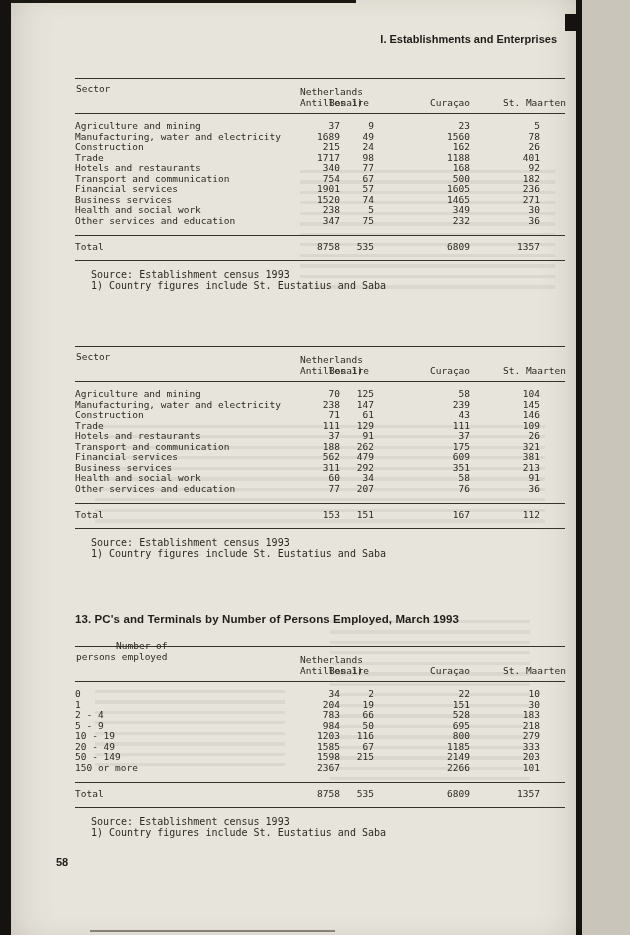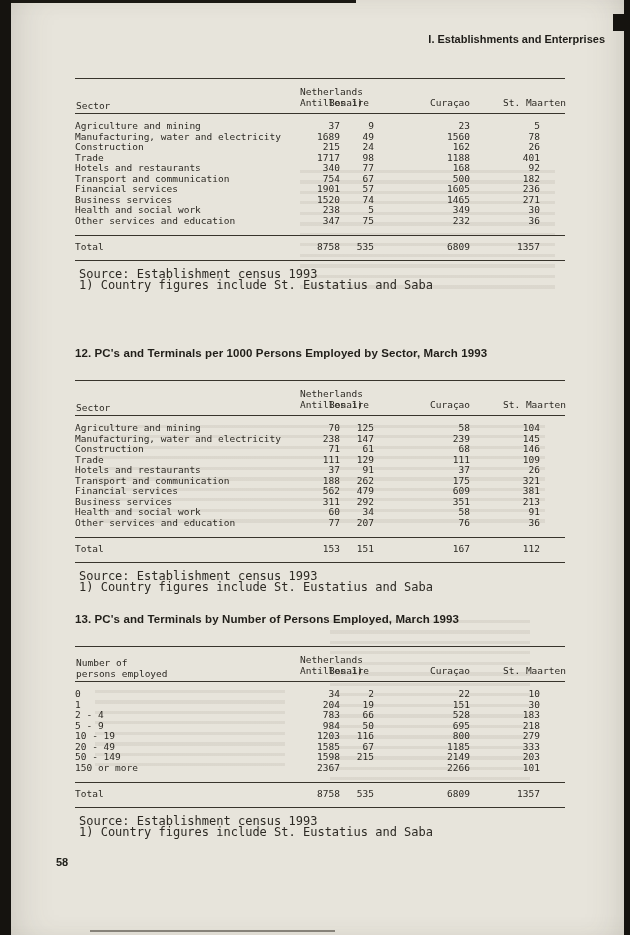--- a/index.html
+++ b/index.html
@@ -3,21 +3,21 @@
 <meta charset="utf-8">
 <style>
   :root{
     --paper:#e7e4db;
     --ink:#2d2a24;
     --rule:#38342c;
     --edge:#15130f;
   }
   html,body{margin:0;padding:0;background:#c9c5bb;}
   .page{
-    position:relative;width:630px;height:935px;overflow:hidden;
+    position:relative;width:582px;height:935px;overflow:hidden;
     background-color:var(--paper);
     box-shadow:inset 34px 0 46px -30px rgba(80,74,62,.30), inset -28px 0 40px -28px rgba(80,74,62,.28);
     font-family:"DejaVu Sans Mono",monospace;color:var(--ink);
   }
   
   .edge-left{position:absolute;left:0;top:0;width:11px;height:935px;background:var(--edge);z-index:5;}
   .edge-right{position:absolute;right:0;top:0;width:6px;height:935px;background:var(--edge);z-index:5;}
   .corner-mark{position:absolute;right:0;top:14px;width:17px;height:17px;background:var(--edge);z-index:5;}
   .top-line{position:absolute;left:11px;top:0;width:345px;height:3px;background:#1a1813;z-index:5;}
   .bottom-line{position:absolute;left:90px;top:930px;width:245px;height:2px;background:rgba(60,55,45,.55);z-index:5;}
@@ -35,32 +35,32 @@
   .s11{top:78px}.s12{top:346px}.s13{top:612px}
   .tbl-title{margin:0 0 20px 0;font:700 11.5px/14px "Liberation Sans",sans-serif;
     color:#201e19;letter-spacing:.1px;}
 
   table.tbl{width:490px;border-collapse:collapse;table-layout:fixed;
     border-top:1.5px solid var(--rule);font-size:9.5px;color:var(--ink);}
   col.c0{width:220px}col.c1{width:45px}col.c2{width:34px}col.c3{width:96px}col.c4{width:95px}
 
   th.thead-cell{position:relative;height:34px;padding:0;font-weight:400;
     border-bottom:1.5px solid var(--rule);}
-  .rowhdr{position:absolute;left:1px;bottom:2px;line-height:10.5px;white-space:nowrap;text-align:left;}
+  .rowhdr{position:absolute;left:1px;bottom:19px;line-height:10.5px;white-space:nowrap;text-align:right;}
   .h-col{position:absolute;bottom:5px;line-height:10.5px;white-space:nowrap;text-align:center;}
   .h-0{left:225px}.h-1{left:254px}.h-2{left:355px}.h-3{left:428px}
 
   td{padding:0;line-height:10.5px;vertical-align:bottom;}
   td.cnum{text-align:right;}
   td.c4{padding-right:25px;}
   tbody tr:first-child td{padding-top:7px;}
   tbody tr:last-child td{padding-bottom:9px;border-bottom:1.5px solid var(--rule);}
   tfoot td{padding-top:6px;padding-bottom:7px;border-bottom:1.5px solid var(--rule);}
 
-  .source{margin:8px 0 0 4px;font-size:12px;line-height:11px;}
+  .source{margin:8px 0 0 16px;font-size:10px;line-height:11px;}
   .src-line{display:block;}
 
   .page-number{position:absolute;left:56px;top:856px;z-index:2;
     font:700 11px "Liberation Sans",sans-serif;color:#21201b;}
 </style>
 </head>
 <body>
 
 <div class="page">
 
@@ -184,21 +184,20 @@
           </tr>
         </tfoot>
       </table>
     <p class="source">
       <span class="src-line">Source: Establishment census 1993</span>
       <span class="src-line">1) Country figures include St. Eustatius and Saba</span>
     </p>
   </section>
 
   <section class="tbl-section s12">
-    <h2 class="tbl-title">12. PC's and Terminals per 1000 Persons Employed by Sector, March 1993</h2>
     <table class="tbl">
       <colgroup>
           <col class="c0">
           <col class="c1">
           <col class="c2">
           <col class="c3">
           <col class="c4">
         </colgroup>
     <thead>
           <tr>
@@ -234,21 +233,21 @@
             <td class="c0">Manufacturing, water and electricity</td>
             <td class="cnum c1">238</td>
             <td class="cnum c2">147</td>
             <td class="cnum c3">239</td>
             <td class="cnum c4">145</td>
           </tr>
           <tr>
             <td class="c0">Construction</td>
             <td class="cnum c1">71</td>
             <td class="cnum c2">61</td>
-            <td class="cnum c3">68</td>
+            <td class="cnum c3">43</td>
             <td class="cnum c4">146</td>
           </tr>
           <tr>
             <td class="c0">Trade</td>
             <td class="cnum c1">111</td>
             <td class="cnum c2">129</td>
             <td class="cnum c3">111</td>
             <td class="cnum c4">109</td>
           </tr>
           <tr>

